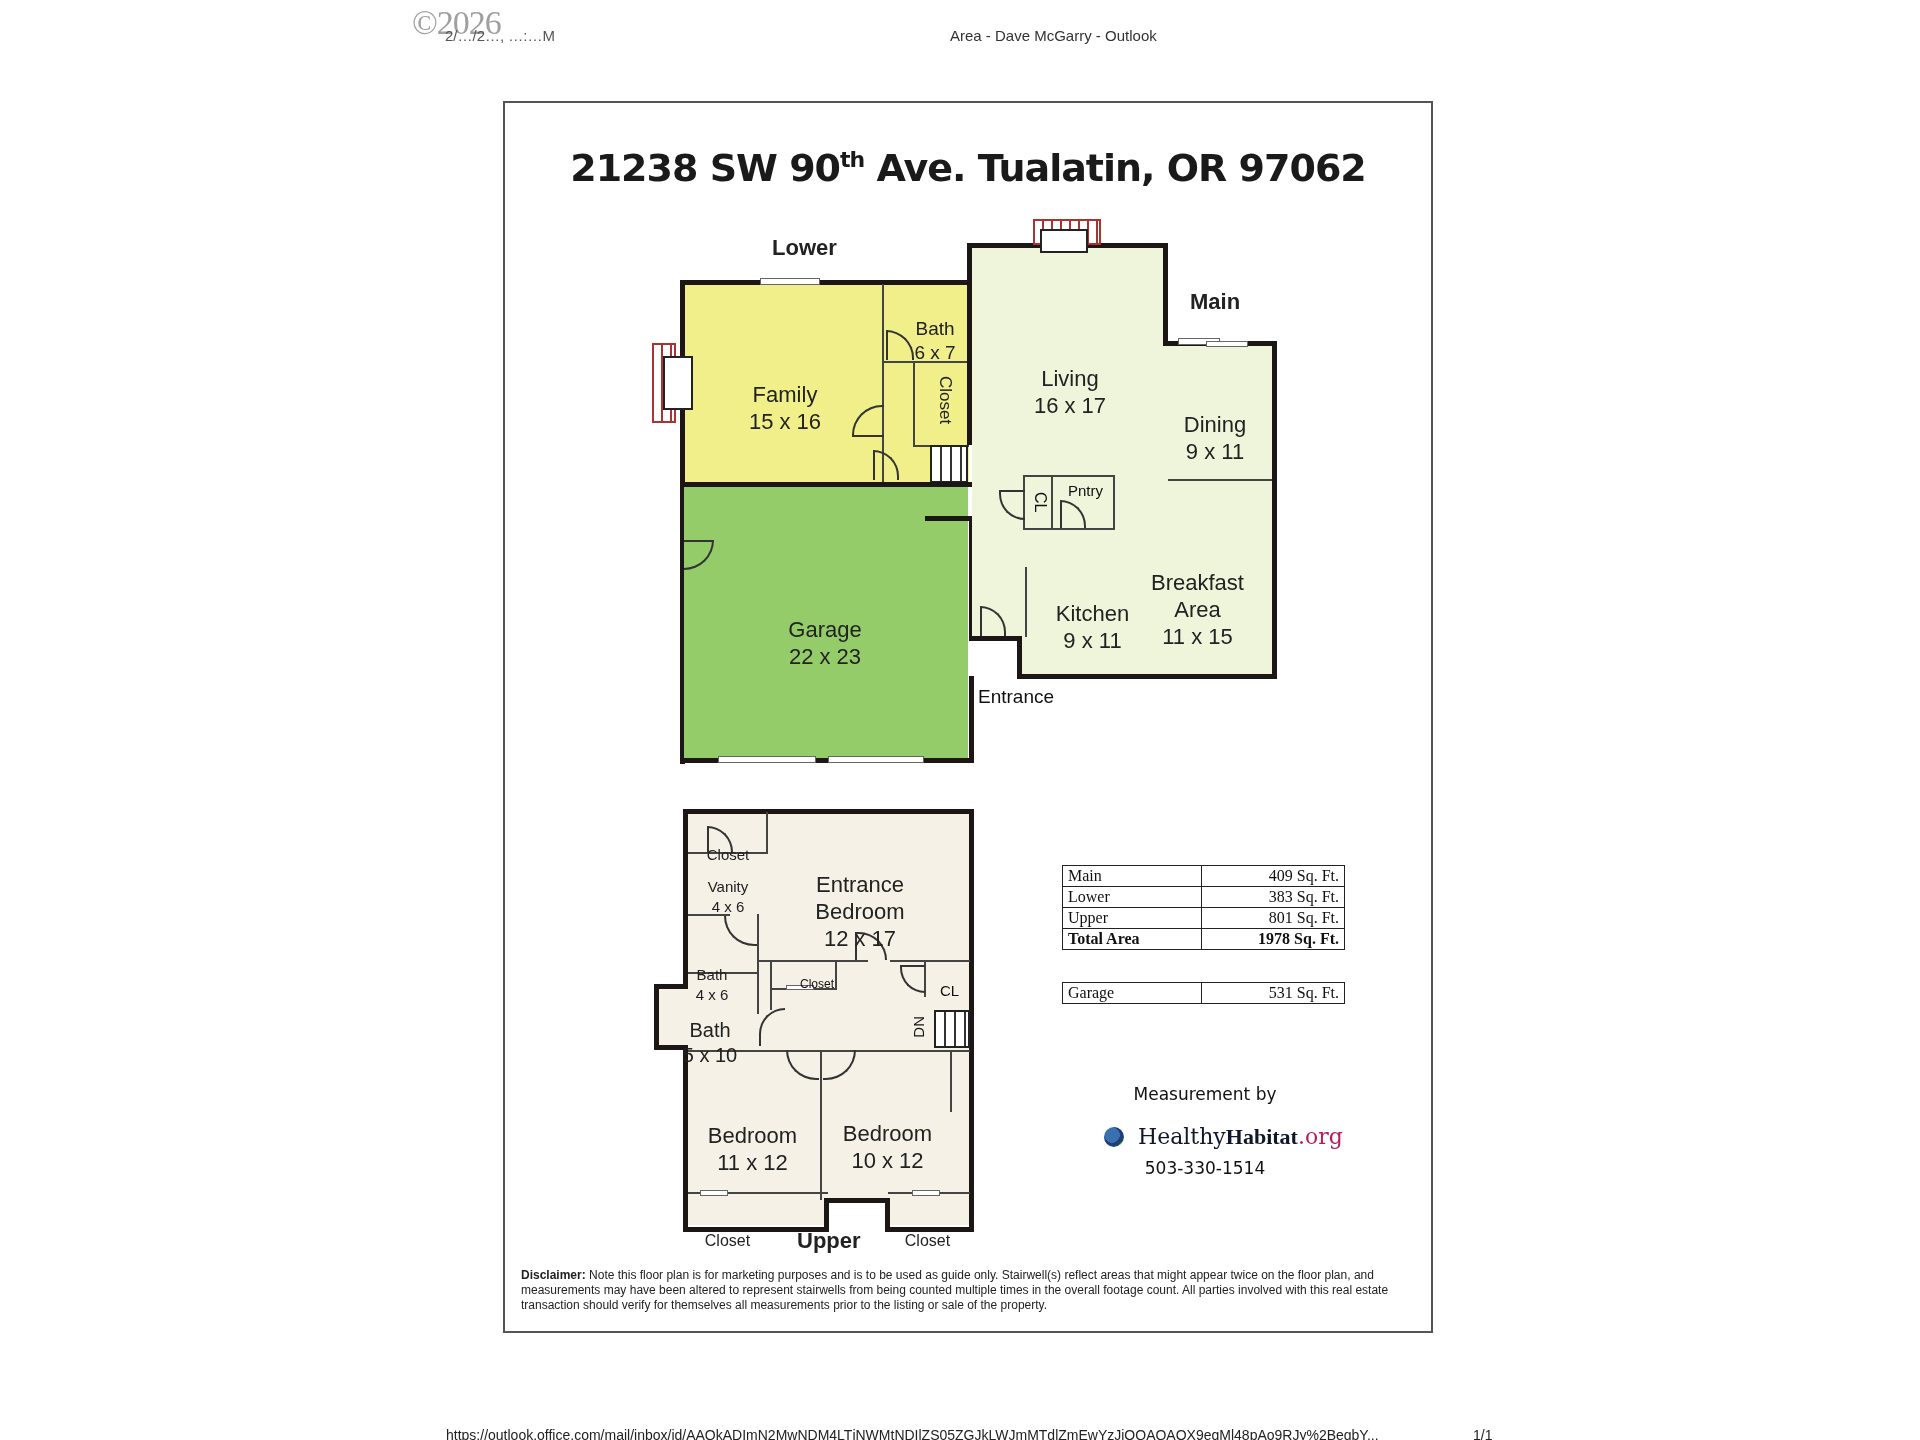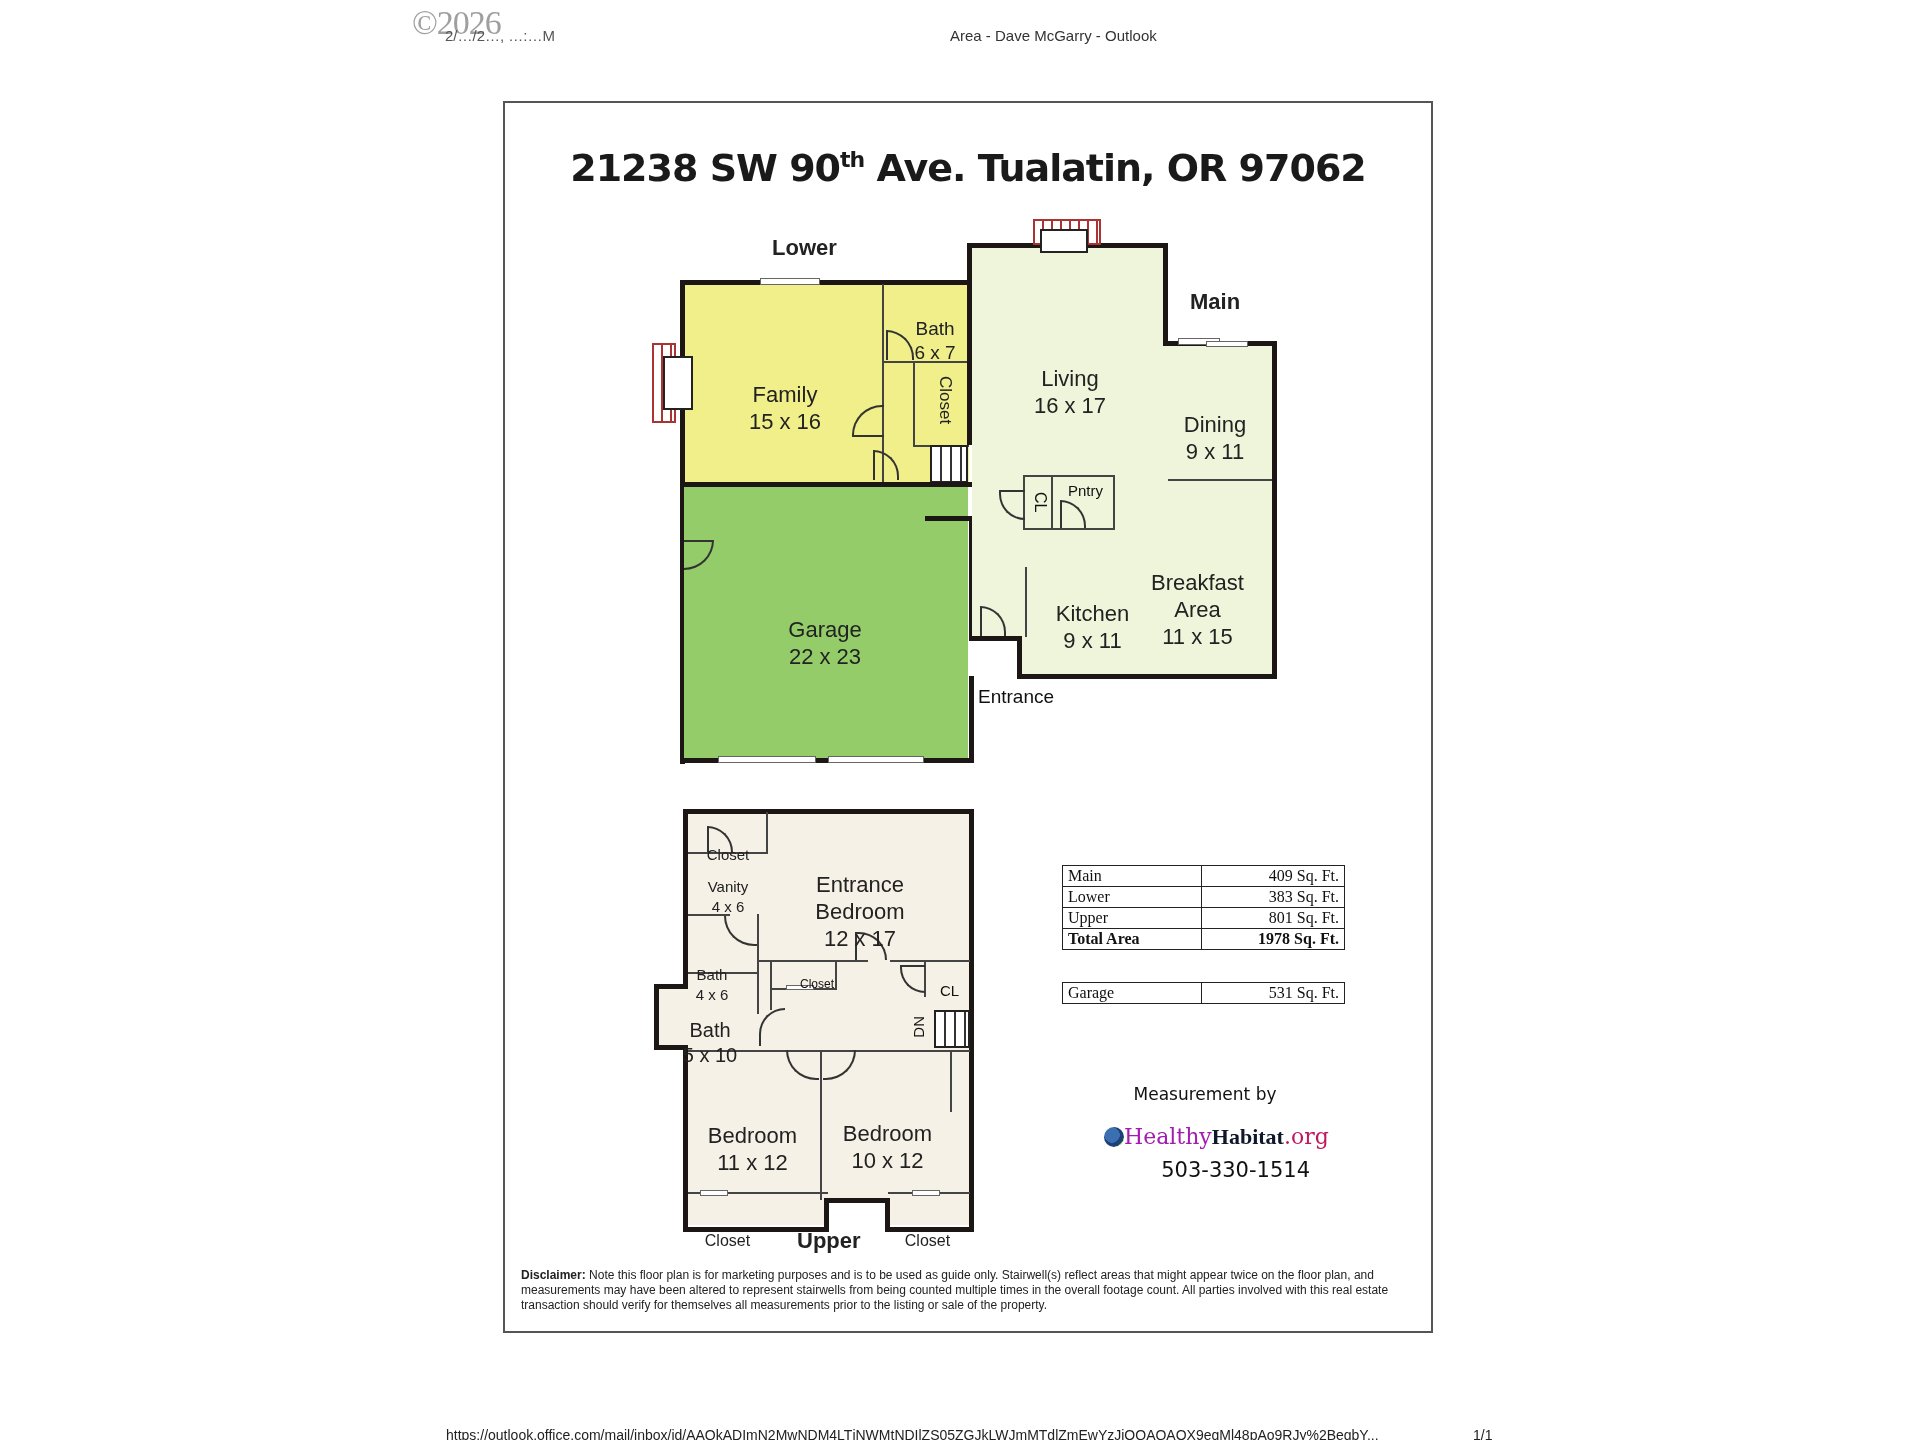--- a/index.html
+++ b/index.html
@@ -242,20 +242,20 @@
   <tbody>
       <tr>
         <td style="width:128px;">Garage</td>
         <td class="val">531 Sq. Ft.</td>
       </tr>
 </tbody>
   </table>
 
 <div class="abs" style="left:1100px; top:1084px; width:210px; text-align:center; font-size:17px; font-family:'DejaVu Sans', sans-serif;">Measurement by</div>
 <div class="abs" style="left:1104px; top:1124px; width:230px; height:30px; font-family:'DejaVu Serif', serif; font-size:22px; white-space:nowrap;">
-  <span style="display:inline-block; width:20px; height:20px; border-radius:50%; background:radial-gradient(circle at 40% 40%, #3a6fb0 0 45%, #1f3f7a 46% 70%, #5aa83a 71%); vertical-align:-3px;"></span><span style="color:#a21caf;">Healthy</span><span style="color:#0f172a; font-weight:bold;font-family:Liberation Serif, serif;">Habitat</span><span style="color:#be185d;">.org</span>
-</div>
-<div class="abs" style="left:1100px; top:1158px; width:210px; text-align:right; font-size:21px; font-family:'DejaVu Sans', sans-serif;">503-330-1514</div>
+  <span style="display:inline-block; width:20px; height:20px; border-radius:50%; background:radial-gradient(circle at 40% 40%, #3a6fb0 0 45%, #1f3f7a 46% 70%, #5aa83a 71%); vertical-align:-3px;"></span><span style="color:#0f172a;margin-left:14px;">Healthy</span><span style="color:#0f172a; font-weight:bold;font-family:Liberation Serif, serif;">Habitat</span><span style="color:#be185d;">.org</span>
+</div>
+<div class="abs" style="left:1100px; top:1158px; width:210px; text-align:center; font-size:17px; font-family:'DejaVu Sans', sans-serif;">503-330-1514</div>
 
 <div class="abs disclaimer"><b>Disclaimer:</b><span> Note this floor plan is for marketing purposes and is to be used as guide only.  Stairwell(s) reflect areas that might appear twice on the floor plan, and measurements may have been altered to represent stairwells from being counted multiple times in the overall footage count.  All parties involved with this real estate transaction should verify for themselves all measurements prior to the listing or sale of the property.</span></div>
 
 <div class="abs footer" style="left:446px; top:1428px; width:1000px; white-space:nowrap; overflow:hidden; font-size:14px; line-height:14px;">https://outlook.office.com/mail/inbox/id/AAQkADImN2MwNDM4LTjNWMtNDIlZS05ZGJkLWJmMTdlZmEwYzJjOQAQAOX9eqMl48pAo9RJy%2BegbY...</div>
 <div class="abs footer" style="left:1473px; top:1428px; font-size:14px; line-height:14px;">1/1</div>
 
 </body></html>

